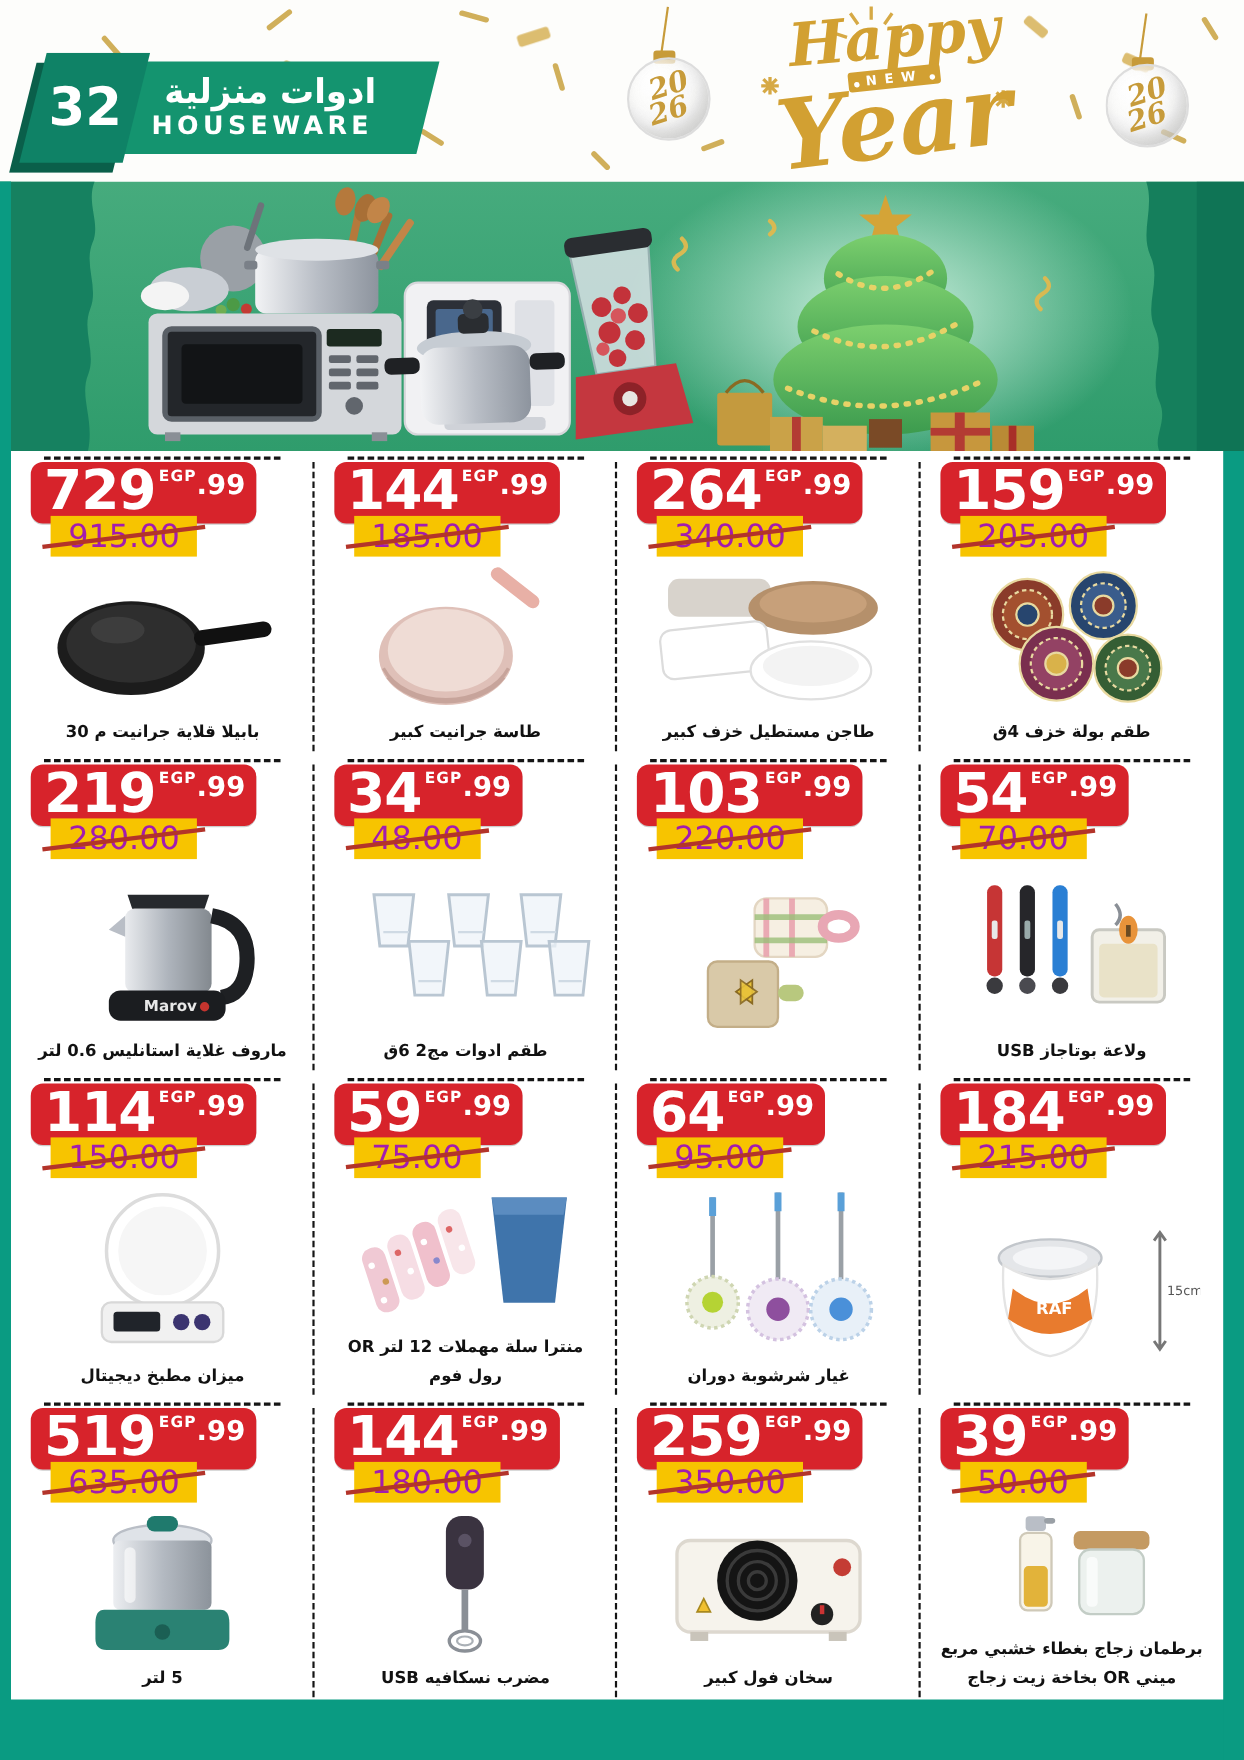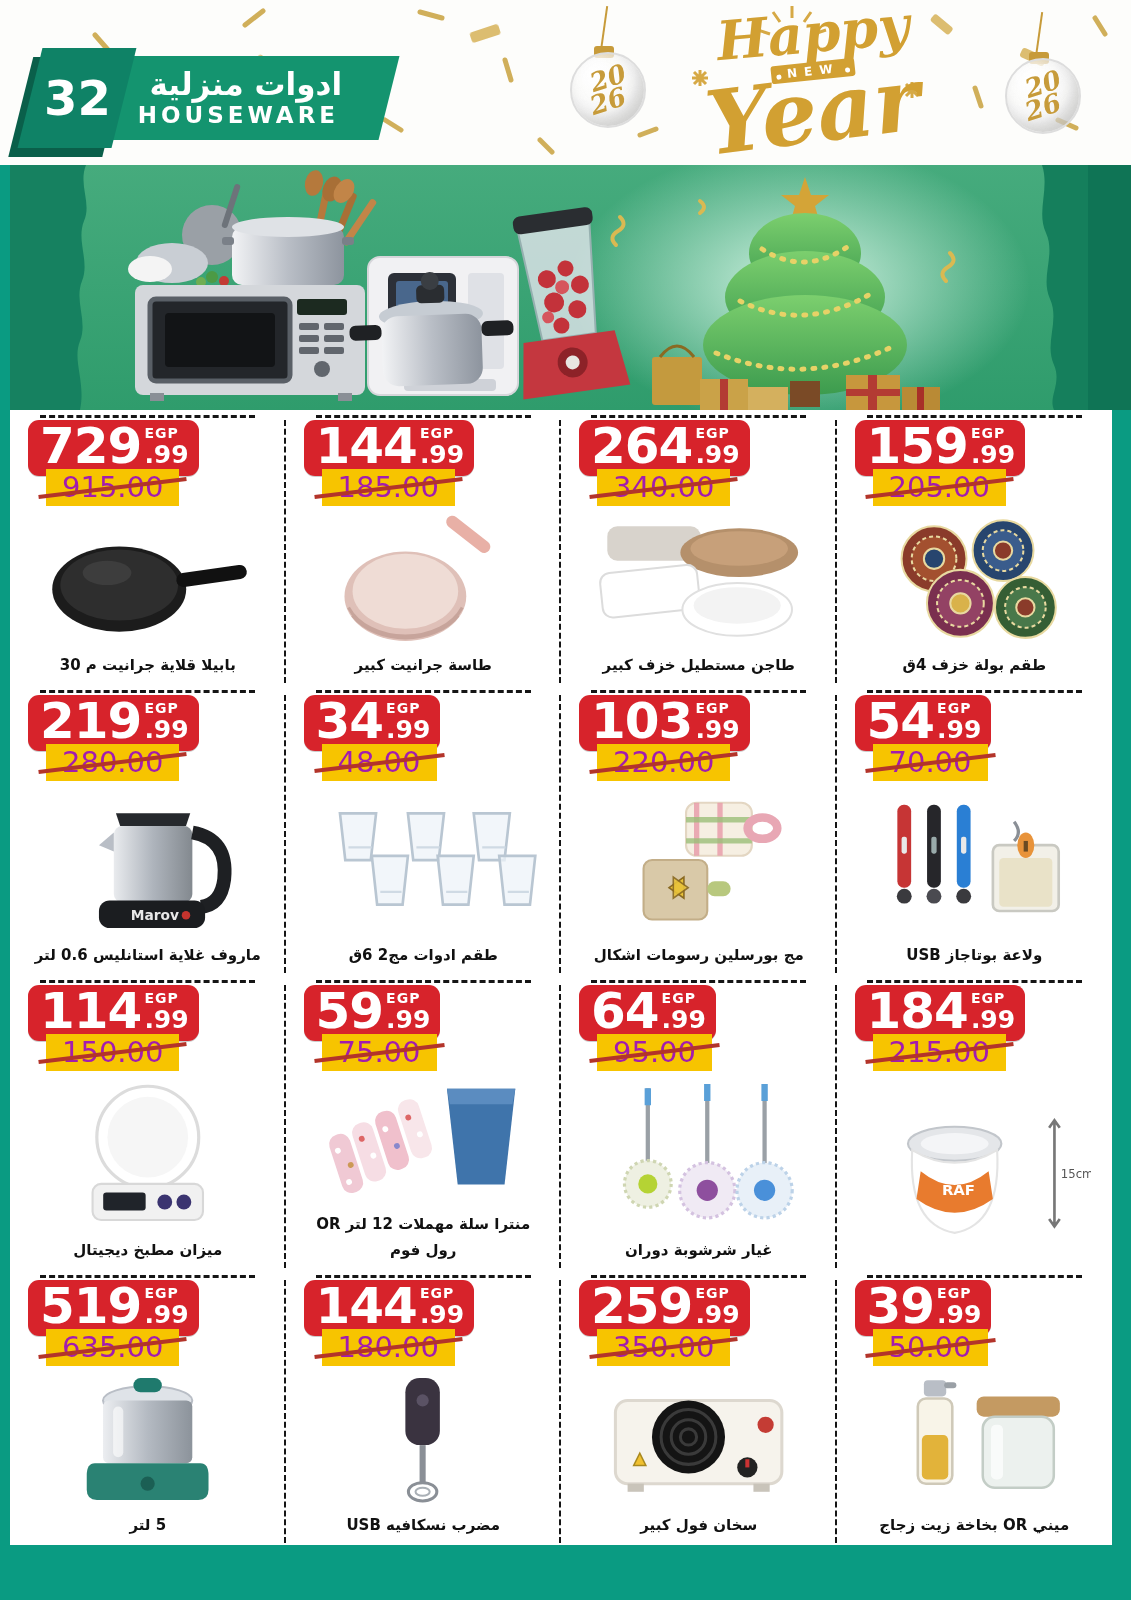--- a/index.html
+++ b/index.html
@@ -51,21 +51,21 @@
   
   .grid{position:absolute;top:410px;left:10px;right:19px;height:853px;display:grid;
         grid-template-columns:repeat(4,1fr);grid-template-rows:275px 290px 295px 275px;background:#fff;}
   .cell{position:relative;display:flex;flex-direction:column;padding:10px 8px 0;overflow:hidden;}
   .cell::before{content:"";position:absolute;top:5px;left:11%;right:11%;border-top:3px dashed #151515;}
   .cell:not(:nth-child(4n))::after{content:"";position:absolute;right:-1px;top:10px;bottom:2px;border-right:3px dashed #151515;}
   .price-row{position:relative;z-index:2;margin-left:10px;width:max-content;}
   .price-badge{background:#d7232b;border-radius:11px;color:#fff;display:flex;align-items:flex-start;
                padding:3px 10px 5px 12px;box-shadow:0 1px 0 rgba(0,0,0,.2);}
   .p-int{font-size:50px;font-weight:bold;line-height:.95;letter-spacing:-1px;}
-  .p-side{display:flex;flex-direction:column;align-items:flex-start;margin-left:3px;padding-top:3px;}
+  .p-side{display:flex;flex-direction:row;align-items:flex-start;margin-left:3px;padding-top:3px;}
   .p-cur{font-size:14px;font-weight:bold;letter-spacing:1px;line-height:1;}
   .p-cents{font-size:25px;font-weight:bold;line-height:1;margin-top:2px;}
   .old-price{position:relative;background:#f7c400;color:#a21caf;font-size:29px;font-weight:normal;
              width:max-content;padding:1px 16px 2px;margin:-7px 0 0 18px;z-index:1;}
   .old-price::after{content:"";position:absolute;left:-8px;right:-8px;top:48%;border-top:4px solid #b3342a;
                     transform:rotate(-7deg);}
   .img-slot{flex:1;display:flex;align-items:center;justify-content:center;min-height:0;margin-top:2px;}
   .img-slot svg{max-width:90%;max-height:96%;}
   .pname{direction:rtl;text-align:center;font-weight:bold;font-size:15px;line-height:1.3;color:#111;
          margin:0 2px 6px;}
@@ -465,21 +465,20 @@
     <g stroke="#9bbf79" stroke-width="5" opacity=".8">
               <path d="M98 28 h62 M98 48 h62"></path>
             </g>
     <ellipse cx="170" cy="36" rx="14" ry="10" fill="none" stroke="#e8a7b4" stroke-width="8"></ellipse>
     <rect x="58" y="66" width="60" height="56" rx="8" fill="#d9c9a8" stroke="#c3ae88" stroke-width="2"></rect>
     <polygon points="82,92 96,82 96,102" fill="#e8c23a" stroke="#8a6a22" stroke-width="1.5"></polygon>
     <polygon points="100,92 86,82 86,102" fill="#e8c23a" stroke="#8a6a22" stroke-width="1.5" opacity=".9"></polygon>
     <rect x="118" y="86" width="22" height="14" rx="7" fill="#b8c87e"></rect>
   </svg>
         </div>
-    <div class="pname">مج بورسلين رسومات اشكال</div>
 
   </div>
       <div class="cell">
     <div class="price-row">
       <div class="price-badge">
         <span class="p-int">54</span>
         <span class="p-side">
           <span class="p-cur">EGP</span>
           <span class="p-cents">.99</span>
         </span>
@@ -739,20 +738,21 @@
           <svg viewBox="0 0 220 140">
     <rect x="60" y="10" width="22" height="16" rx="4" fill="#b9bec6"></rect>
     <rect x="80" y="12" width="12" height="6" rx="3" fill="#9aa0a6"></rect>
     <rect x="54" y="28" width="34" height="84" rx="8" fill="#f6f1e2" fill-opacity=".8" stroke="#cfc9b8" stroke-width="2.5"></rect>
     <rect x="58" y="64" width="26" height="44" rx="5" fill="#e2b33a"></rect>
     <rect x="112" y="26" width="82" height="20" rx="7" fill="#c49a62"></rect>
     <rect x="118" y="46" width="70" height="70" rx="12" fill="#eaf0ec" fill-opacity=".9" stroke="#c3cdc6" stroke-width="2.5"></rect>
     <rect x="126" y="54" width="12" height="54" rx="5" fill="#ffffff" opacity=".7"></rect>
   </svg>
         </div>
+    <div class="pname">برطمان زجاج بغطاء خشبي مربع</div>
     <div class="pname">ميني OR بخاخة زيت زجاج</div>
   </div>
     </div>
 
   <div class="left-strip"></div>
   <div class="right-strip"></div>
   <div class="footer-bar"></div>
 </div>
 
 </body></html>

